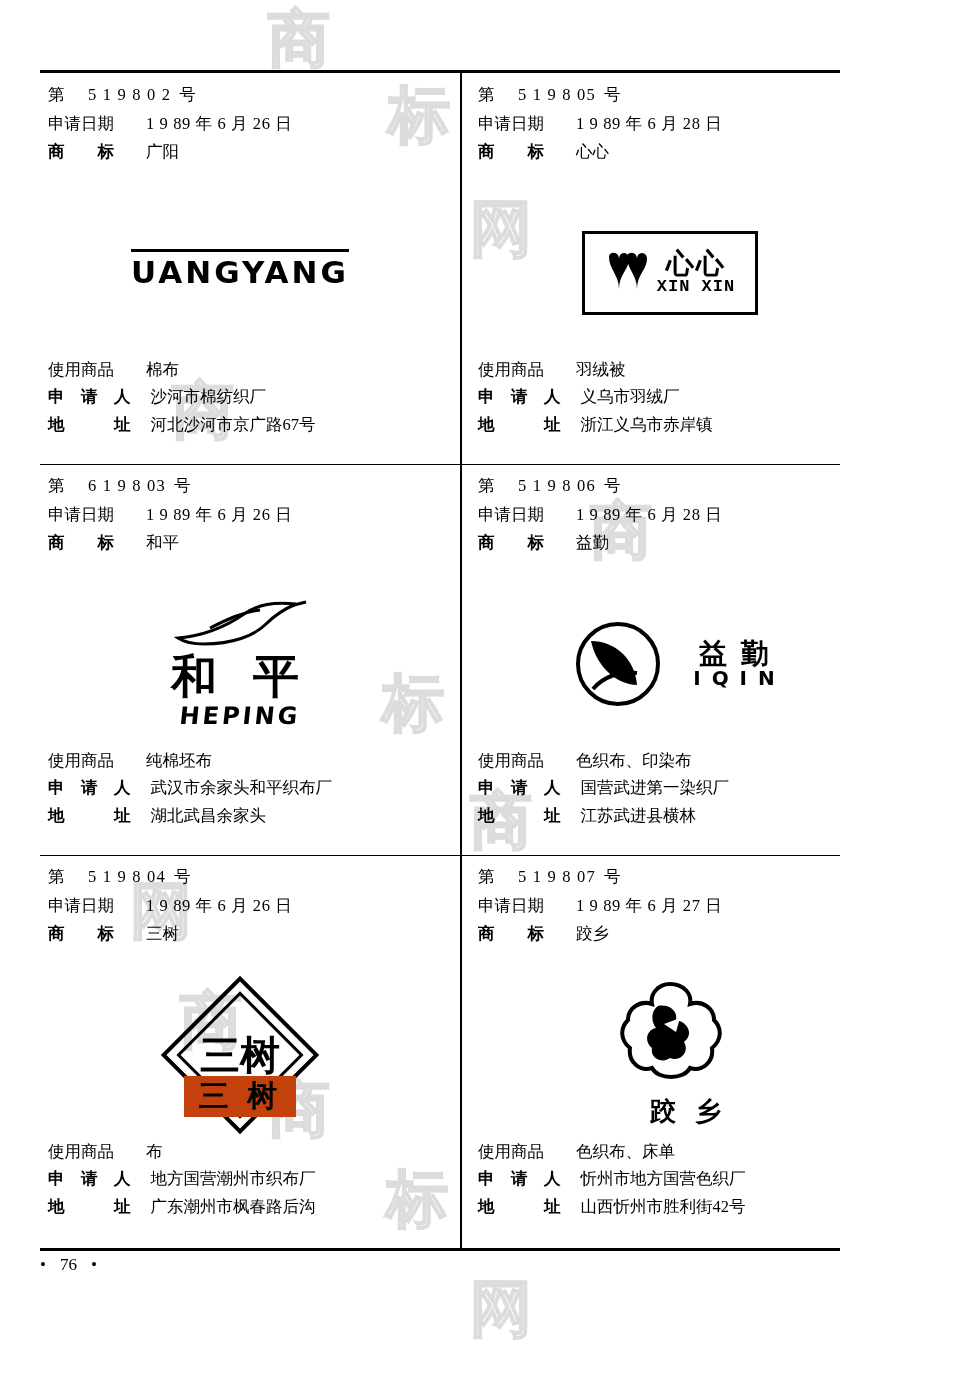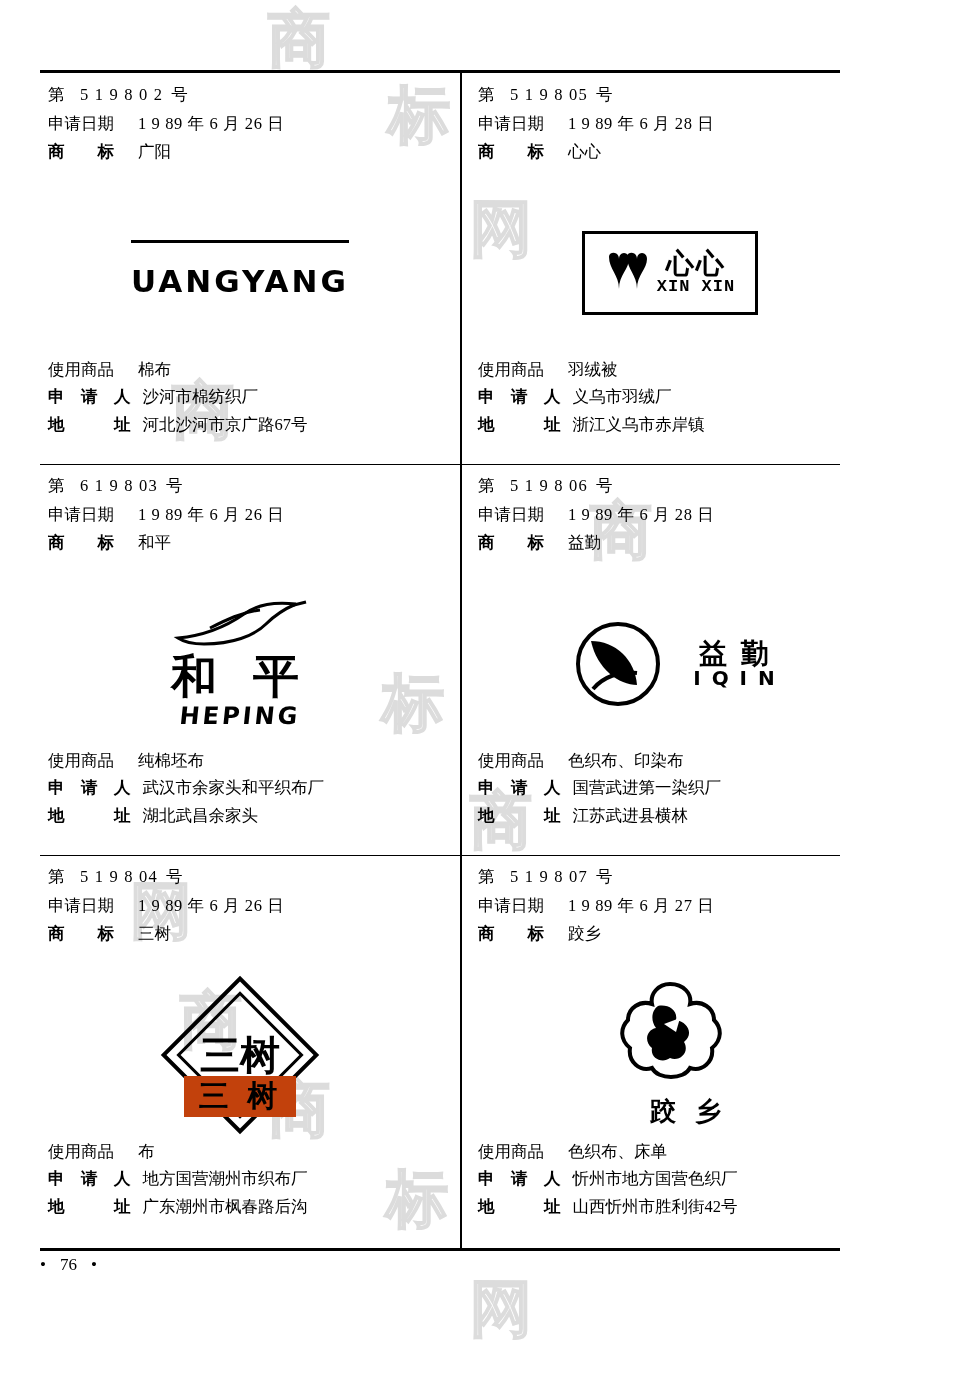--- a/index.html
+++ b/index.html
@@ -81,21 +81,21 @@
     line-height: 1.0;
     margin: 0 0 12px 0;
     padding-left: 8px;
     white-space: nowrap;
   }
   .fld .lab {
     flex: 0 0 auto;
     letter-spacing: 0.5px;
   }
   .fld .val {
-    margin-left: 12px;
+    margin-left: 20px;
   }
   .lab.w-num   { min-width: 20px; }
   .lab.w-wide  { min-width: 78px; letter-spacing: 0px;}
   .suffix { margin-left: 8px; }
 
   .num-line .val { letter-spacing: 1.2px; }
   .date-line .val { letter-spacing: 0.6px; }
   .sp2 { letter-spacing: 3.5px; font-weight: bold; }
 
   
@@ -134,21 +134,21 @@
     display: inline-block;
     vertical-align: middle;
     margin-right: 2px;
   }
   .logo-guangyang .py {
     font-family: "DejaVu Sans", sans-serif;
     font-weight: bold;
     font-size: 31px;
     letter-spacing: 3px;
     border-top: 3px solid #000;
-    padding-top: 20px;
+    padding-top: 2px;
     margin-top: -6px;
   }
 
   .logo-xinxin {
     border: 3px solid #000;
     width: 170px;
     height: 78px;
     display: flex;
     align-items: center;
     justify-content: center;

